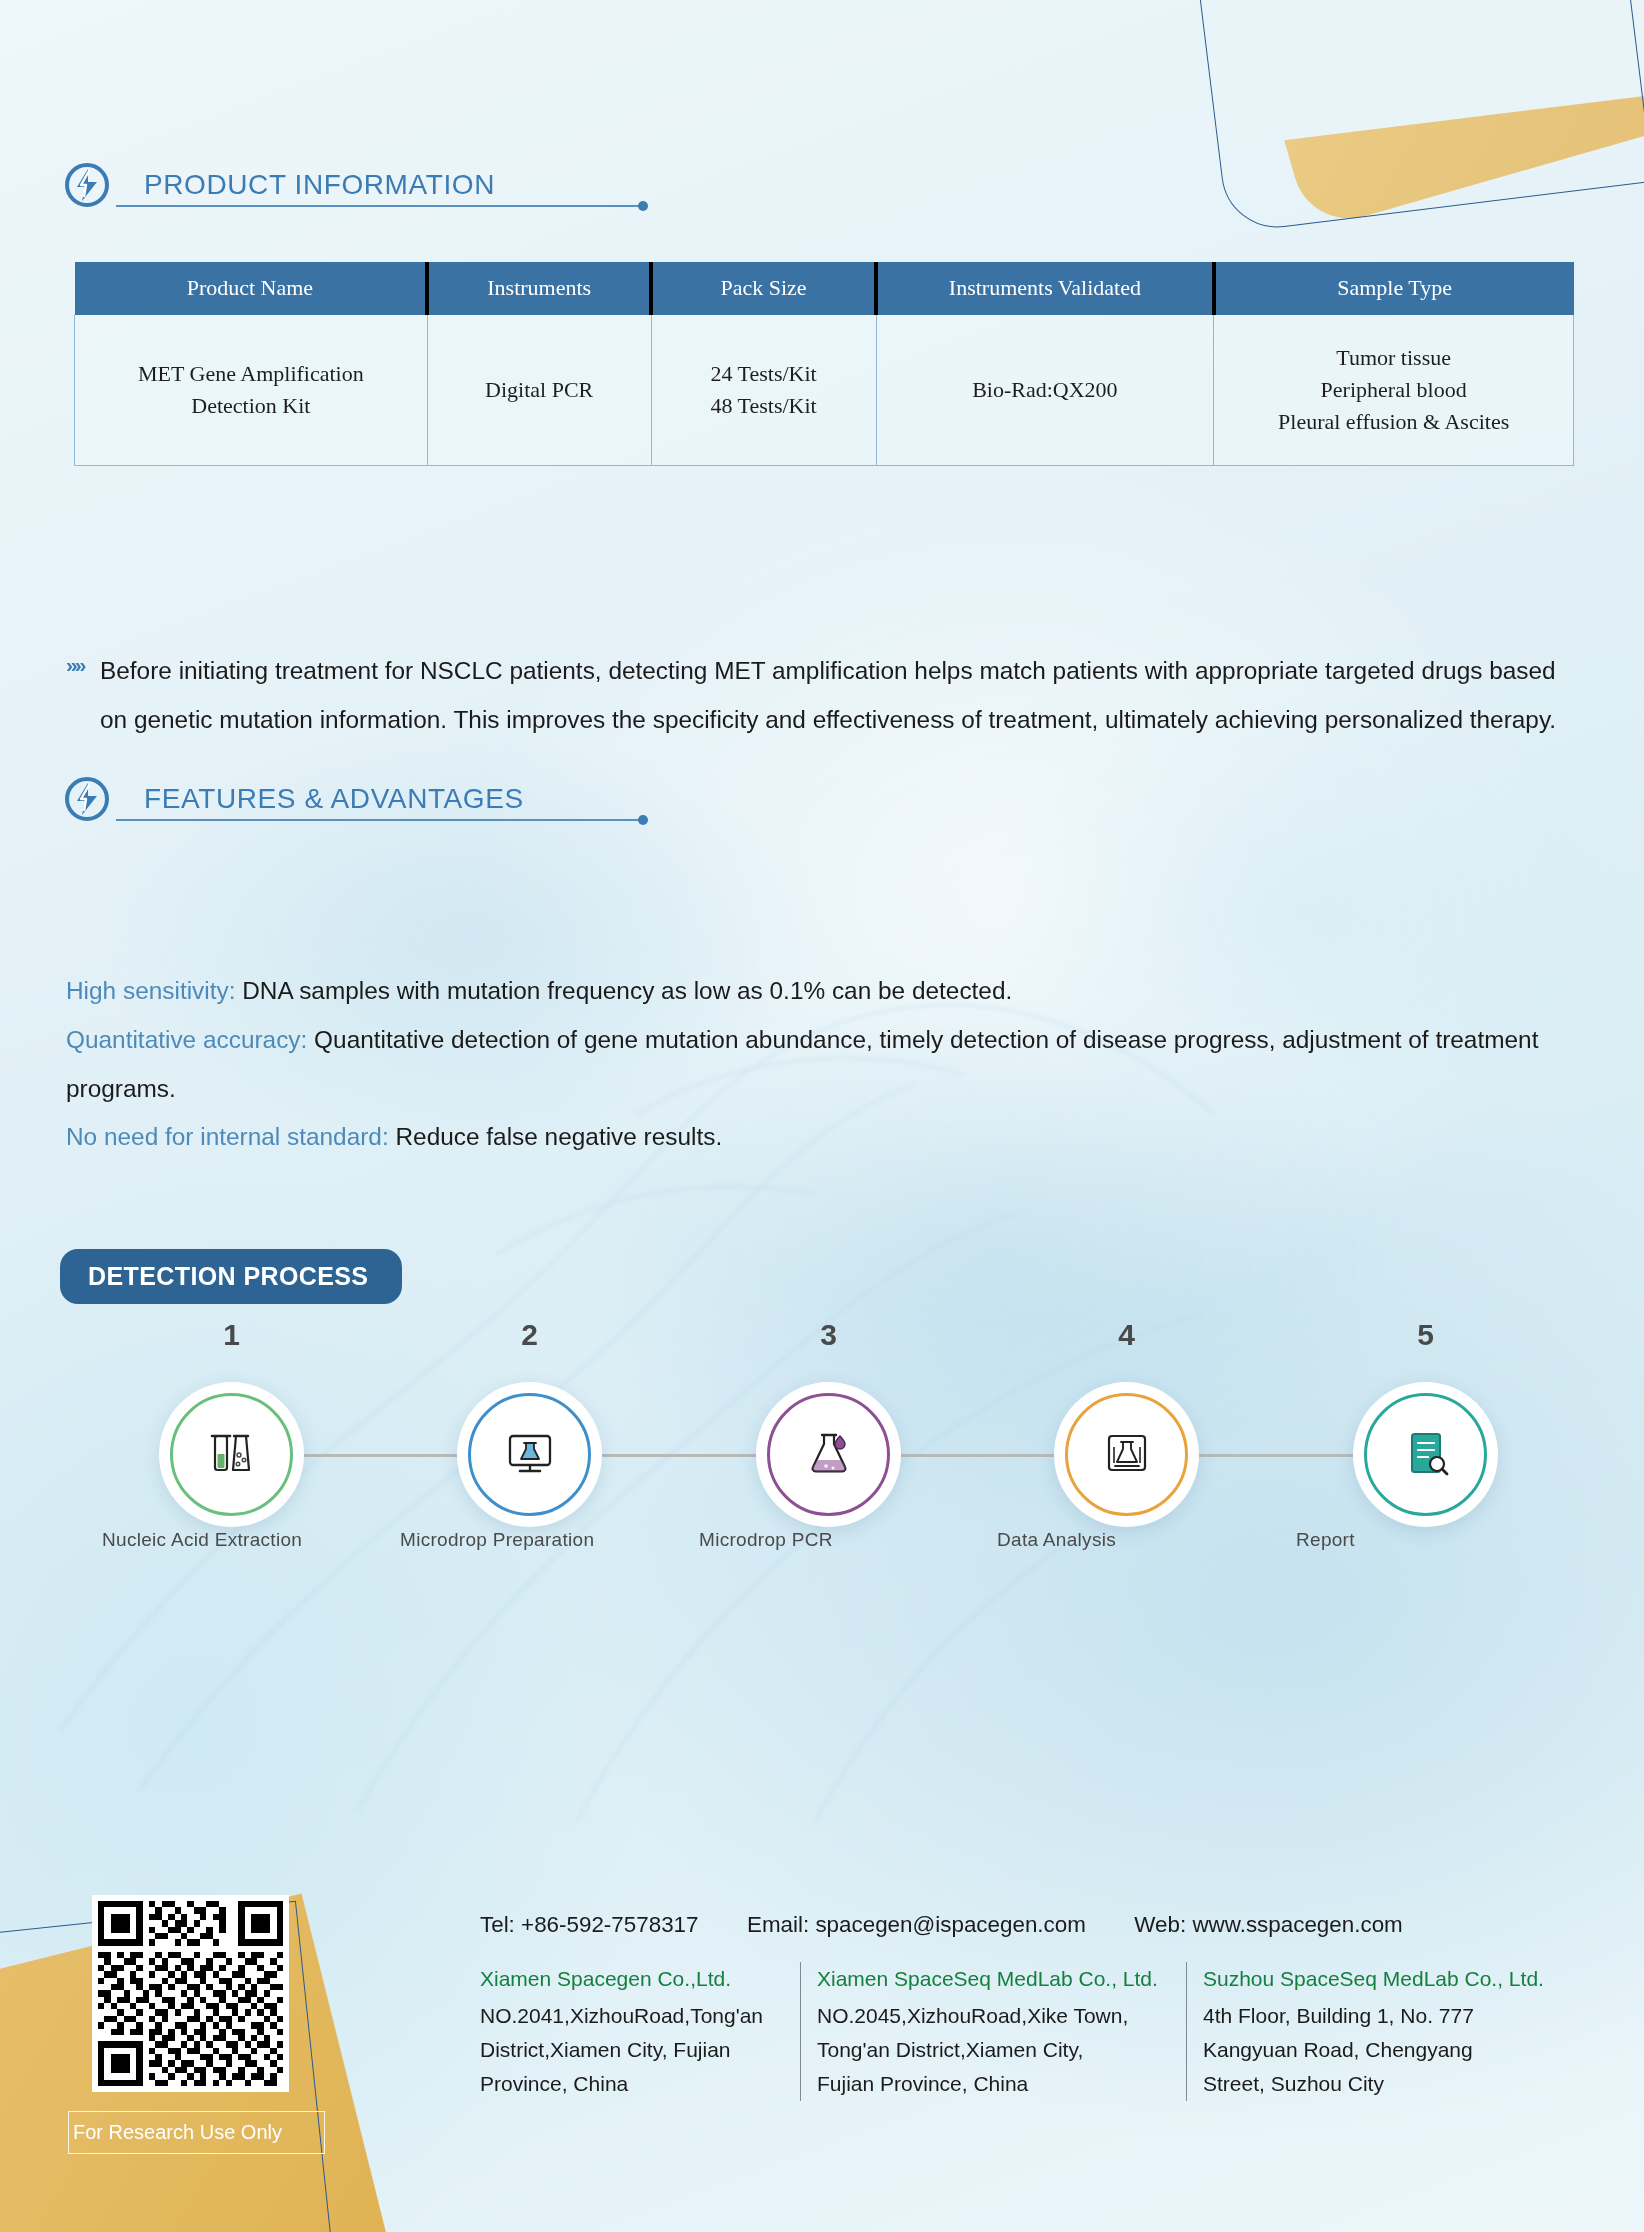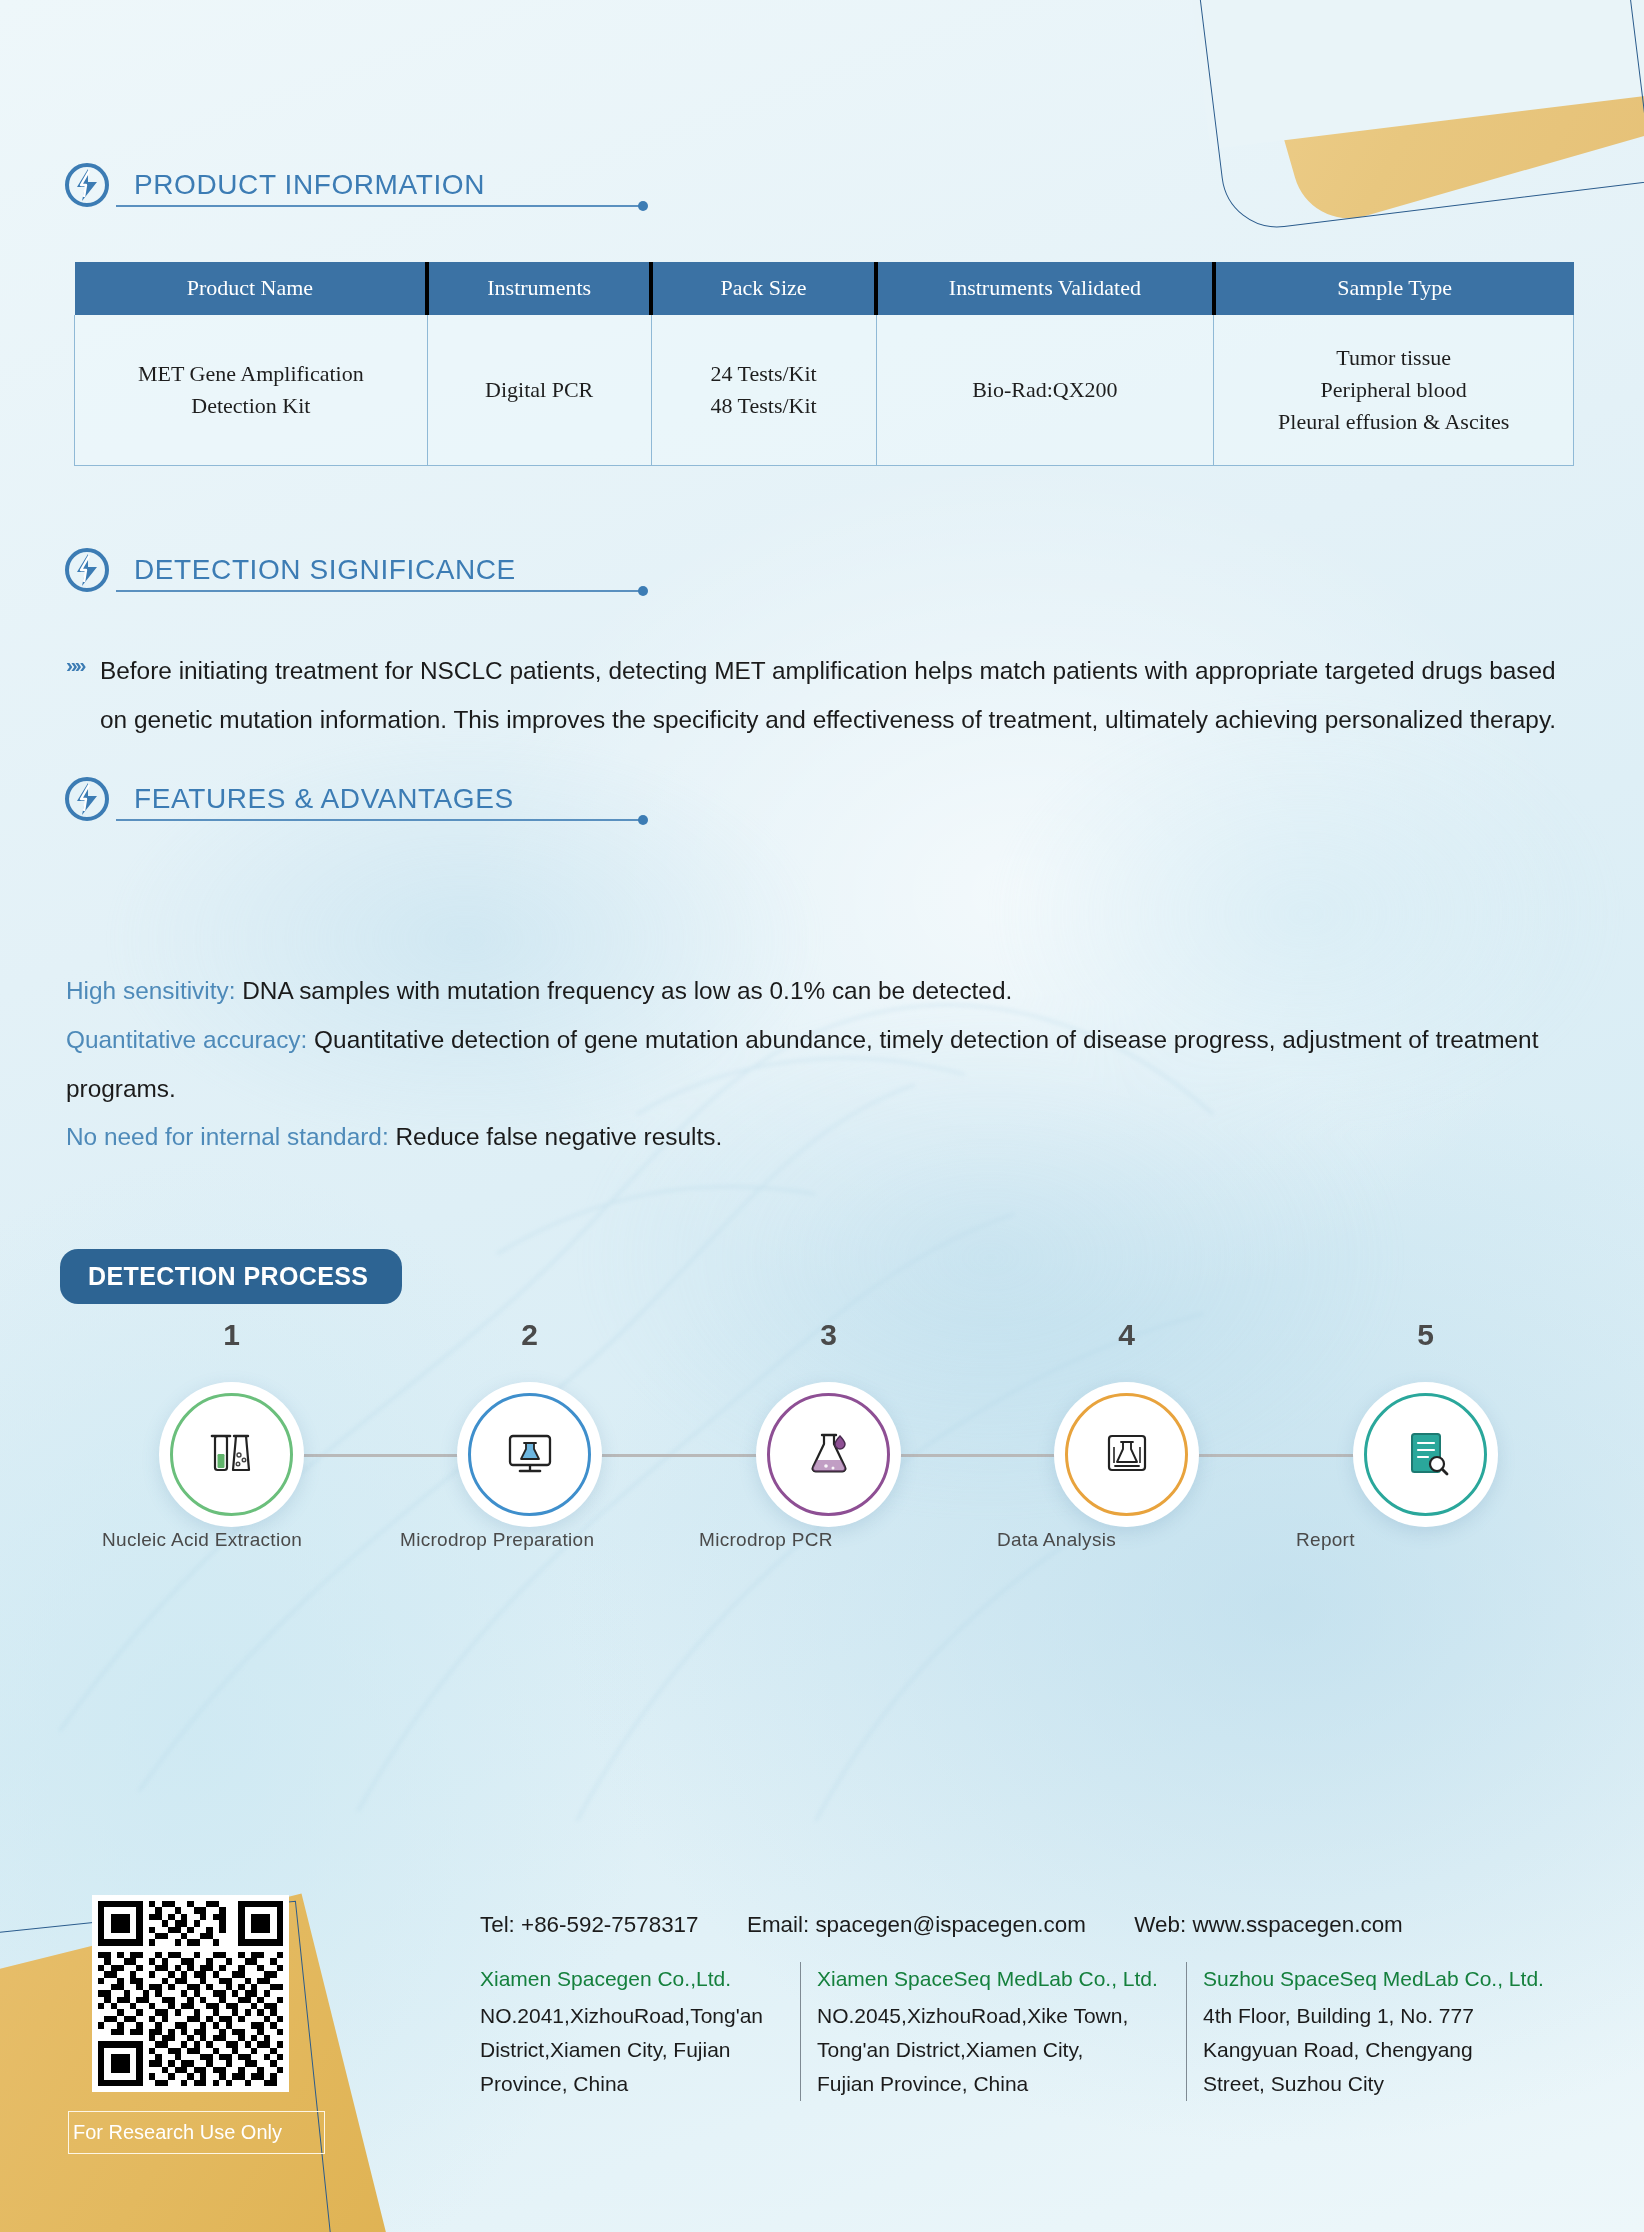--- a/index.html
+++ b/index.html
@@ -72,20 +72,21 @@
     transform: rotate(-6deg);
   }
 
   .page { position: absolute; inset: 0; }
 
   
   .sec-head {
     position: absolute;
     display: flex; align-items: center;
     height: 56px;
+    gap: 10px;
   }
   .logo-mark {
     width: 46px; height: 46px; flex: 0 0 46px;
     position: relative;
   }
   .sec-title {
     font-size: 28px;
     letter-spacing: 0.6px;
     color: #3c7cb4;
     margin-left: 24px;
@@ -339,31 +340,20 @@
         <td style="white-space:pre-line">24 Tests/Kit
 48 Tests/Kit</td>
         <td>Bio-Rad:QX200</td>
         <td style="white-space:pre-line">Tumor tissue
 Peripheral blood
 Pleural effusion &amp; Ascites</td>
       </tr>
     </tbody>
   </table>
 
-  <div class="sec-head" style="left:64px; top:542px; width:617px;">
-    <span class="logo-mark">
-      <svg viewBox="0 0 46 46" width="46" height="46">
-        <circle cx="23" cy="23" r="20" fill="none" stroke="#3c7cb4" stroke-width="4"></circle>
-        <path d="M24 7 L13 25 L21 25 L18 39 L33 20 L24 20 Z" fill="#3c7cb4"></path>
-        <path d="M25 9 L17 23 L22 23 L20 35" fill="none" stroke="#fff" stroke-width="2.4" stroke-linejoin="round"></path>
-      </svg>
-    </span>
-    <span class="sec-title">DETECTION SIGNIFICANCE</span>
-    <span class="sec-rule" style="width:527px;"></span>
-  </div>
 
   <div class="sig-block">
     <span class="chev">»»</span>
     <span class="sig-text">Before initiating treatment for NSCLC patients, detecting MET amplification helps match patients with appropriate targeted drugs based on genetic mutation information. This improves the specificity and effectiveness of treatment, ultimately achieving personalized therapy.</span>
   </div>
 
   <div class="sec-head" style="left:64px; top:771px; width:617px;">
     <span class="logo-mark">
       <svg viewBox="0 0 46 46" width="46" height="46">
         <circle cx="23" cy="23" r="20" fill="none" stroke="#3c7cb4" stroke-width="4"></circle>

